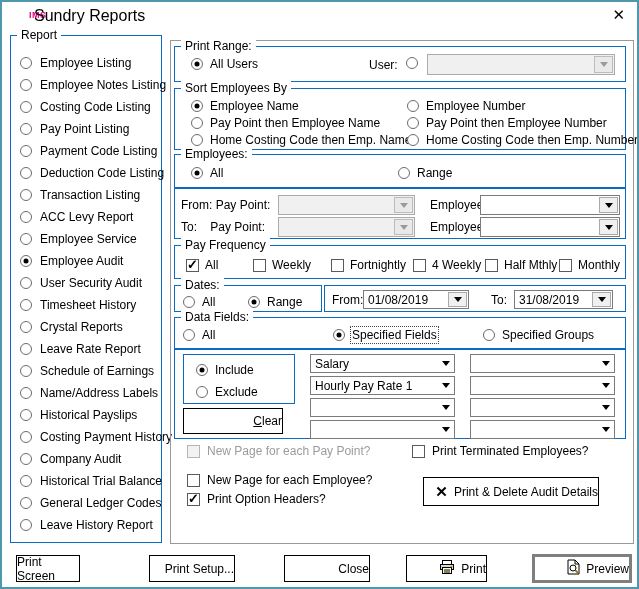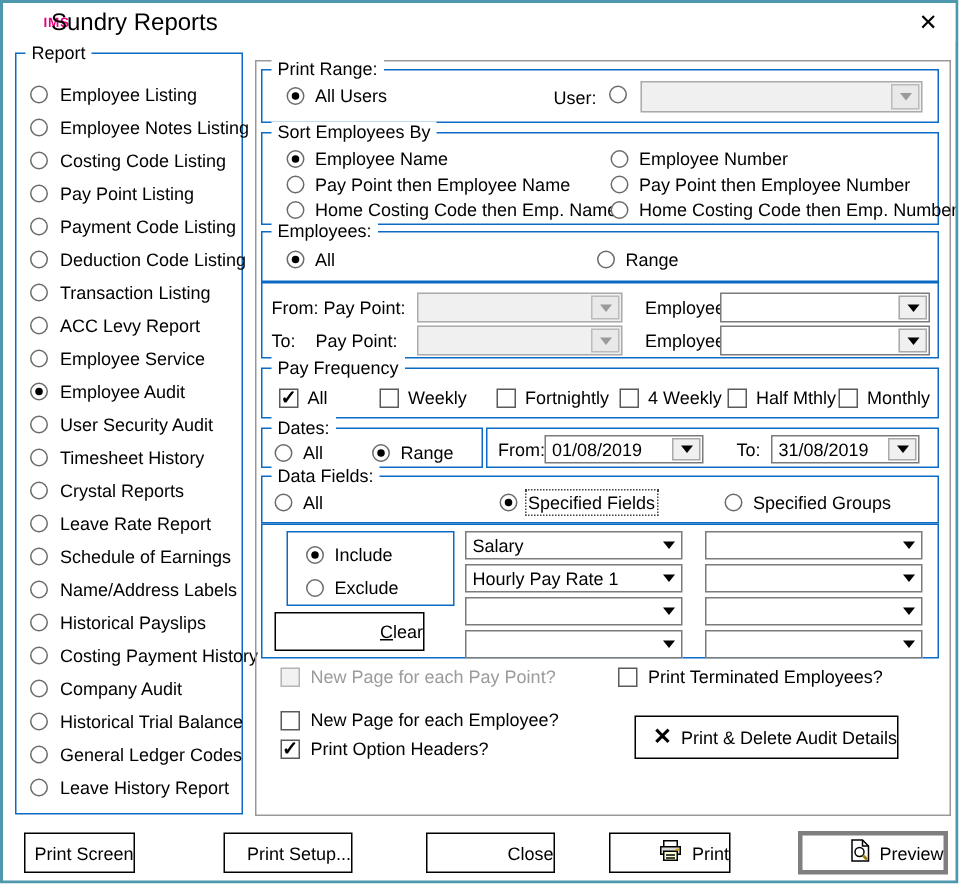--- a/index.html
+++ b/index.html
@@ -321,21 +321,21 @@
       <span class="radio checked"></span>
       <span class="focus-rect">Specified Fields</span>
     </div>
     <div class="opt" style="left:308px;top:10px">
       <span class="radio"></span>
       <span>Specified Groups</span>
     </div>
   </div>
 
   <div class="box" style="left:172px;top:347px;width:452px;height:90px">
-    <div class="box" style="left:16px;top:4px;width:112px;height:50px">
+    <div class="box" style="left:8px;top:4px;width:112px;height:50px">
       <div class="opt" style="left:12px;top:8px">
         <span class="radio checked"></span>
         <span>Include</span>
       </div>
       <div class="opt" style="left:12px;top:30px">
         <span class="radio"></span>
         <span>Exclude</span>
       </div>
     </div>
     <div class="btn-std" style="left:8px;top:58px;width:100px;height:26px">
@@ -408,21 +408,21 @@
   <div class="opt" style="left:185px;top:490px">
     <span class="check checked"></span>
     <span>Print Option Headers?</span>
   </div>
 
   <div class="btn-std" style="left:421px;top:475px;width:176px;height:29px">
     <span class="xglyph">✕</span>
     <span>Print &amp; Delete Audit Details</span>
   </div>
 
-  <div class="btn-std" style="left:14px;top:553px;width:74px;height:27px">
+  <div class="btn-std" style="left:14px;top:553px;width:64px;height:27px">
     <span>Print Screen</span>
   </div>
   <div class="btn-std" style="left:147px;top:553px;width:86px;height:27px">
     <span>Print Setup...</span>
   </div>
   <div class="btn-std" style="left:282px;top:553px;width:86px;height:27px">
     <span>Close</span>
   </div>
   <div class="btn-std" style="left:404px;top:553px;width:81px;height:27px">
     <span><svg width="16" height="14" viewBox="0 0 16 14">

